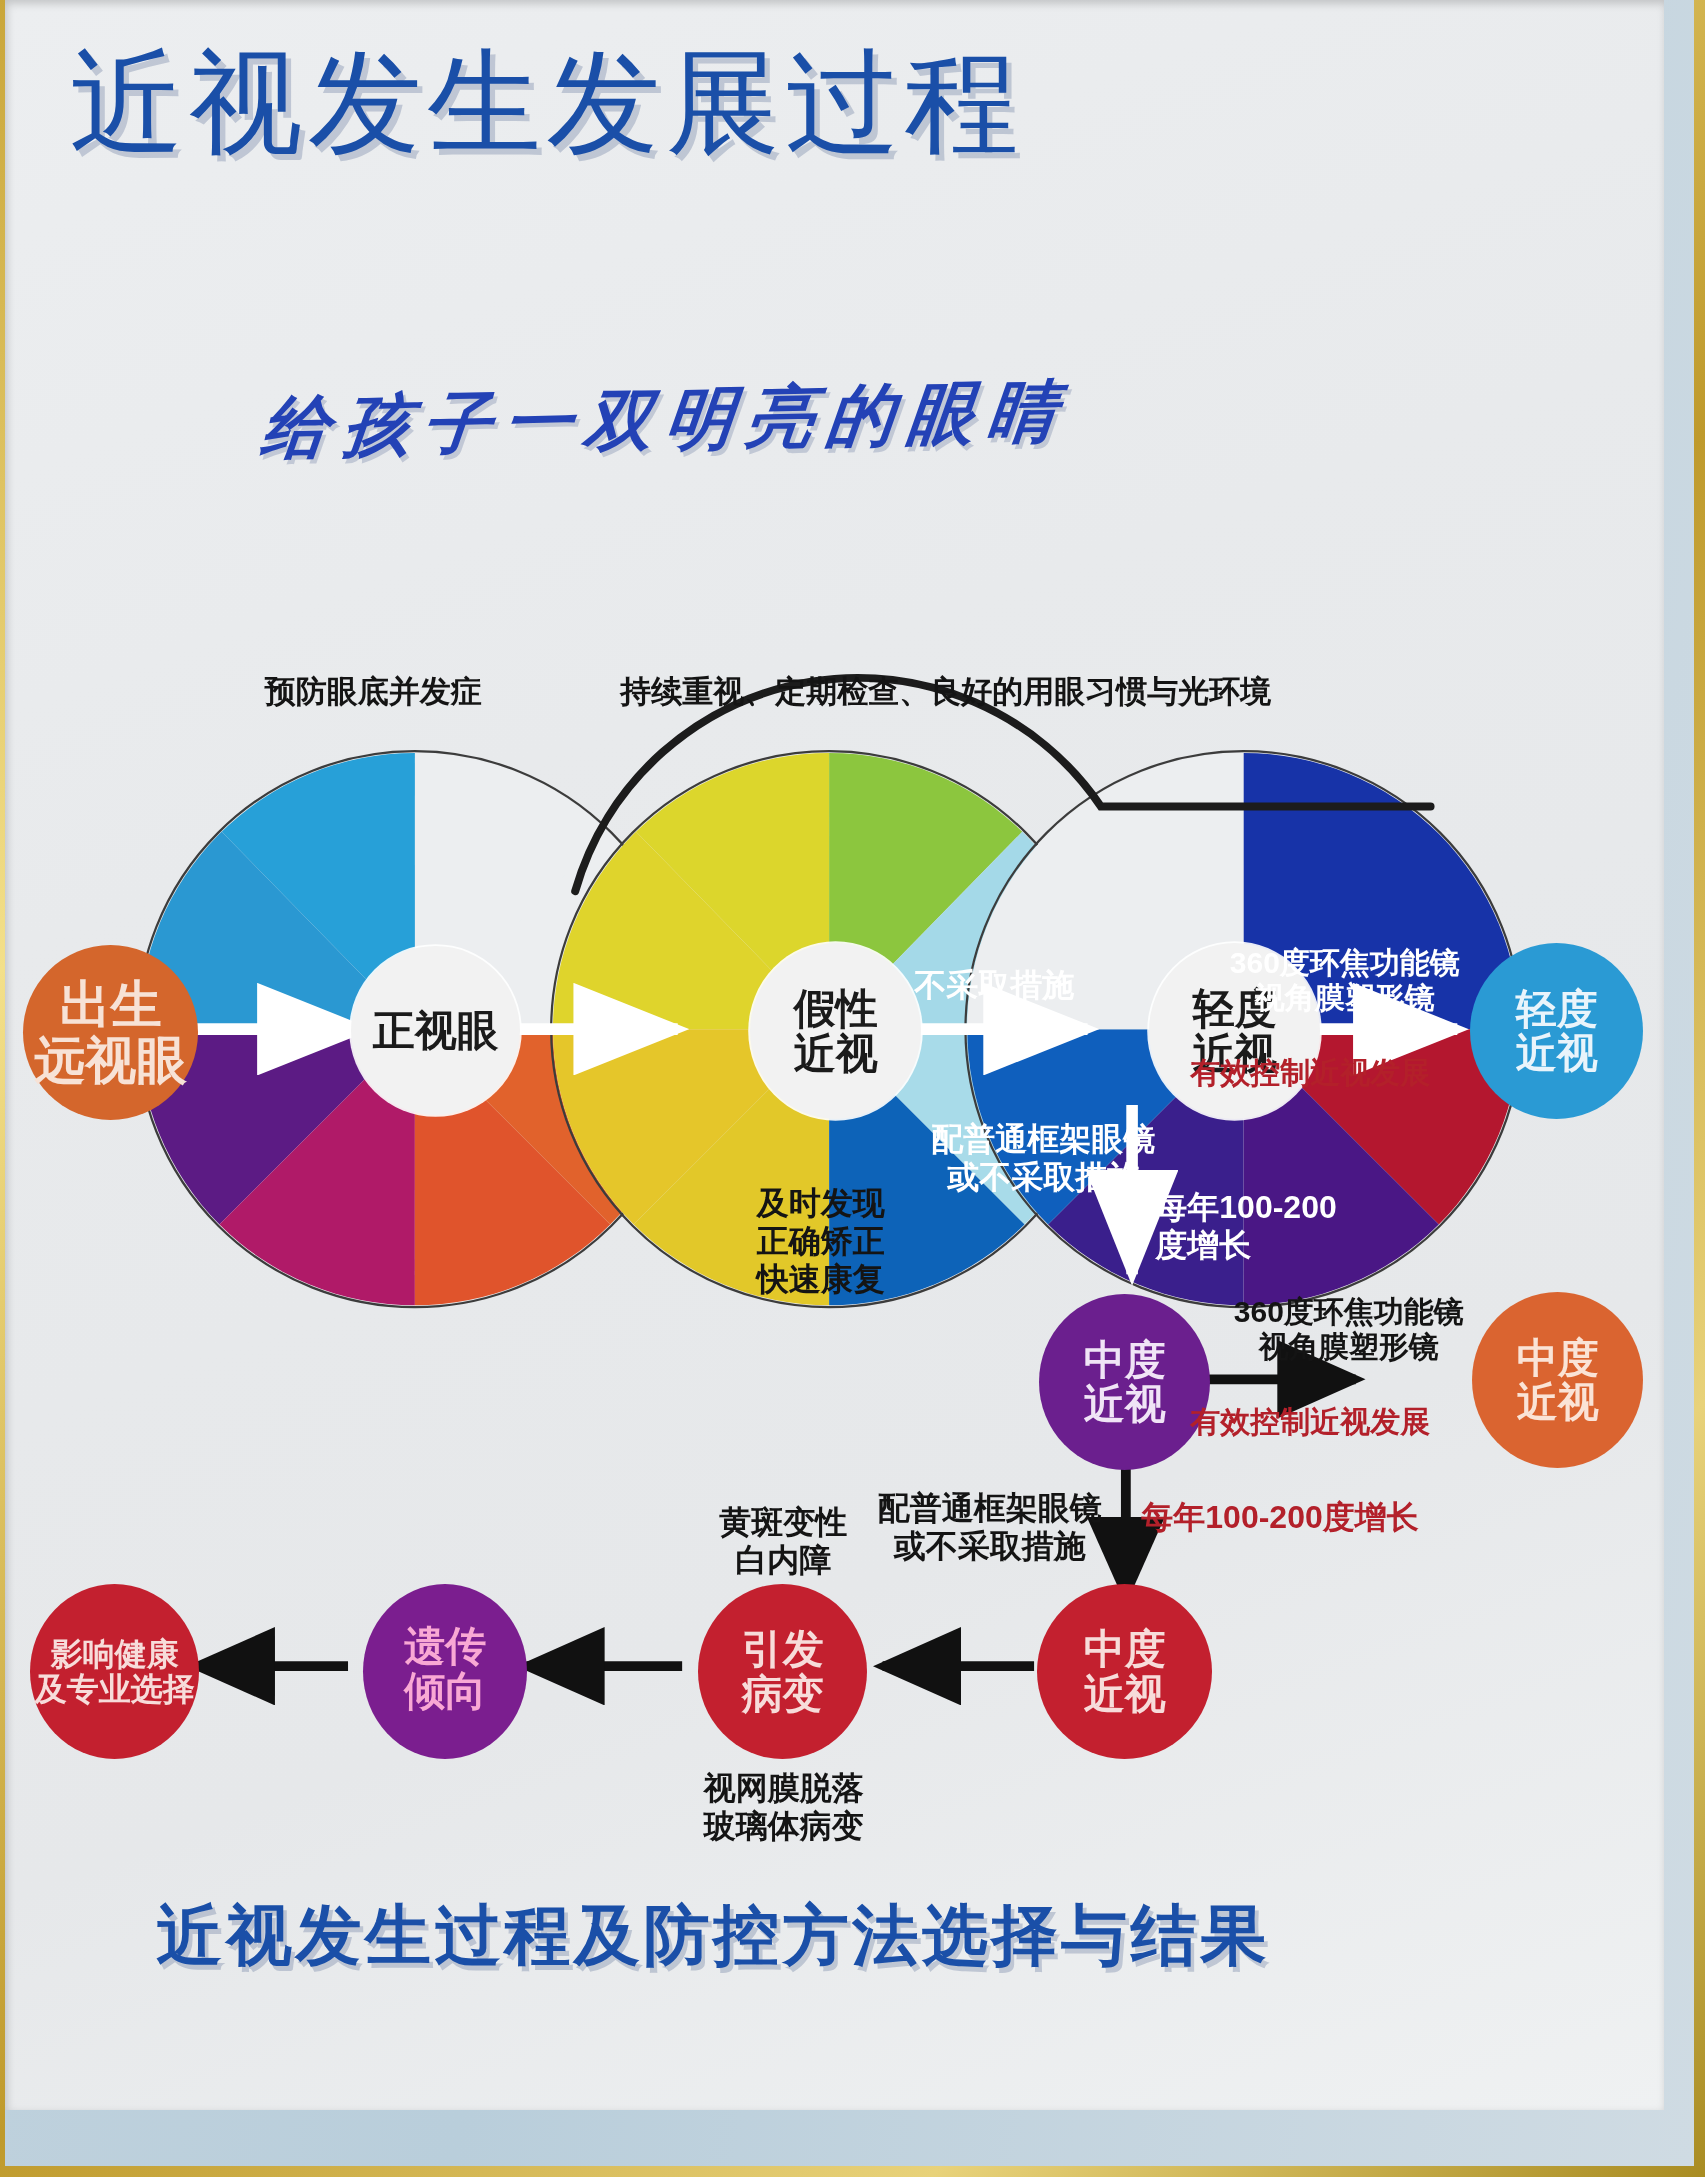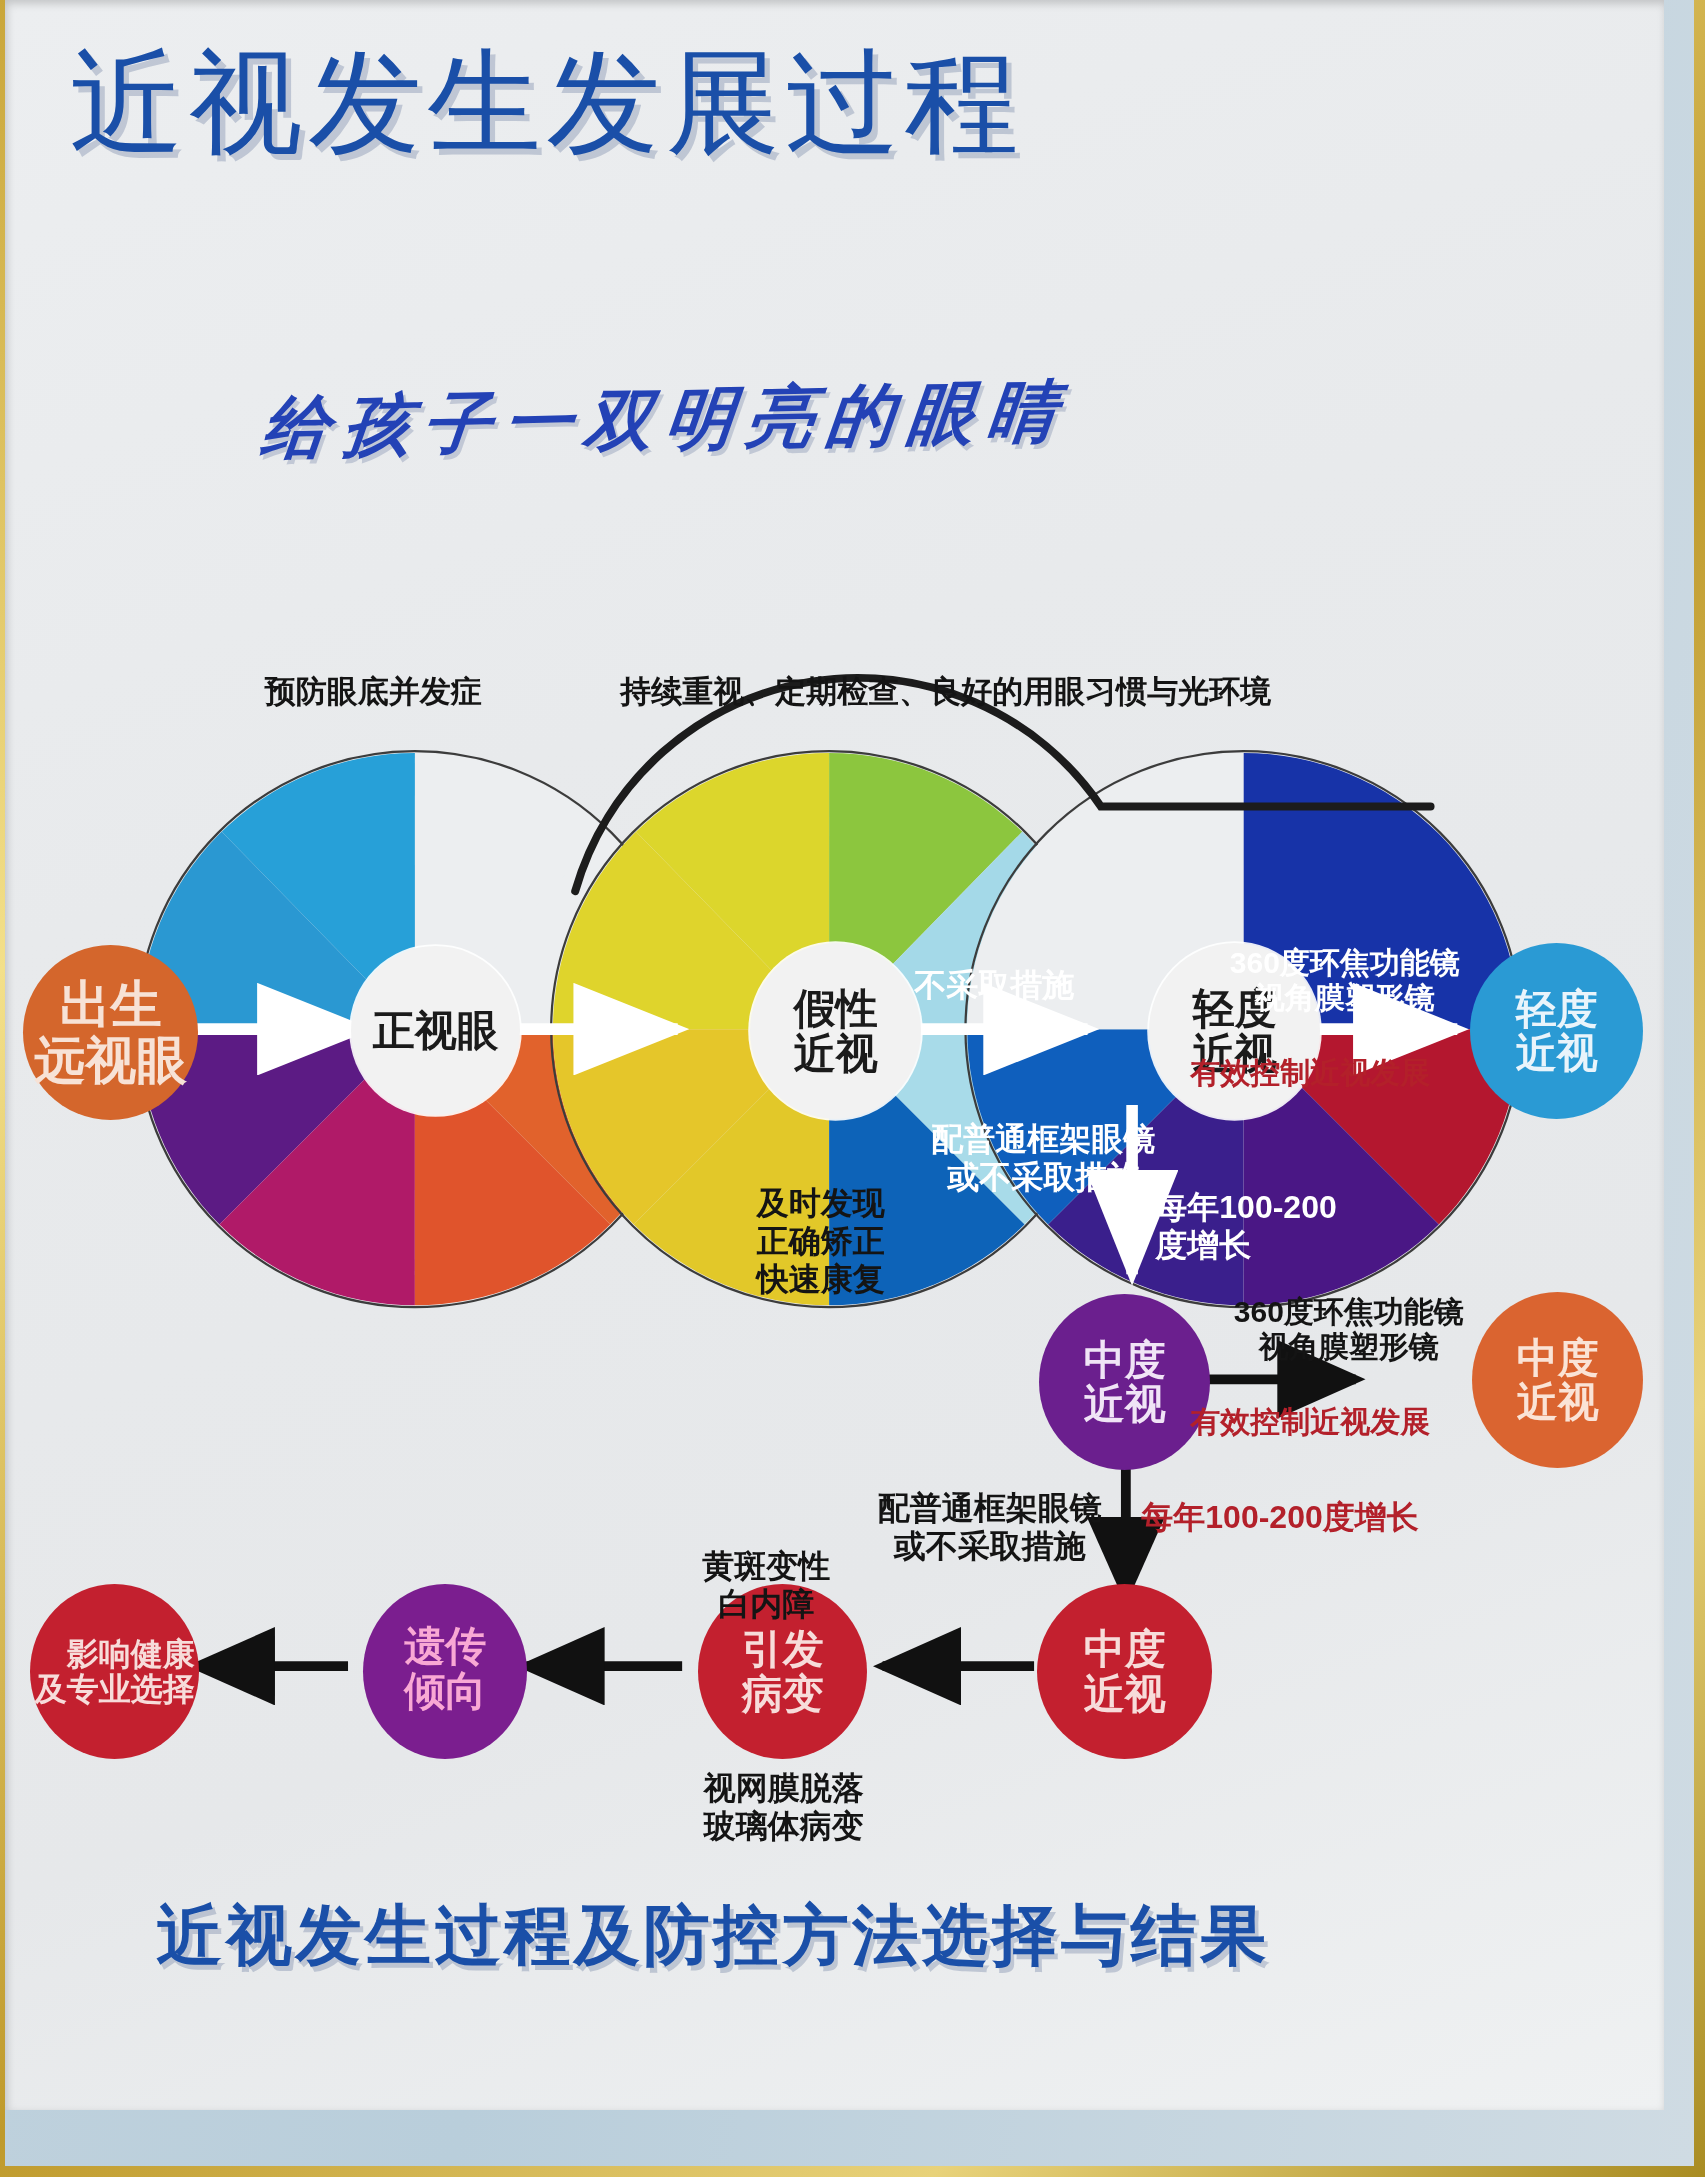--- a/index.html
+++ b/index.html
@@ -66,21 +66,21 @@
     font-weight:bold;
     border-radius:50%;
     white-space:pre-line;
   }
   .node.white{background:#f2f2f2;color:#1b1b1b;box-shadow:0 0 0 1.8px rgba(255,255,255,.9);}
   .node.orange{background:#d4662c;color:#f7e2d6;}
   .node.lightblue{background:#2a9ad4;color:#e9f4fb;}
   .node.purple{background:#6b1f8e;color:#f0e4f6;}
   .node.orange2{background:#da6430;color:#fae3d6;}
   .node.purple2{background:#7b1e8f;color:#f9a8d4;font-family:Liberation Mono, monospace;}
-  .node.crimson{background:#c3202f;color:#f7dcda;text-align:right;}
+  .node.crimson{background:#c3202f;color:#f7dcda;}
 
   .lbl{
     position:absolute;white-space:pre-line;line-height:1.18;font-weight:bold;
   }
   .lbl.dark{color:#141414;}
   .lbl.white{color:#ffffff;}
   .lbl.red{color:#b3202a;}
   .lbl.ctr{text-align:center;}
   .lbl.lft{text-align:left;}
 </style>
@@ -227,21 +227,21 @@
 
         <div class="lbl dark ctr" style="left:851px;top:1490px;width:267px;font-size:32px;">配普通框架眼镜
 或不采取措施</div>
 
         <div class="lbl red lft" style="left:1136px;top:1499px;width:374px;font-size:32px;">每年100-200度增长</div>
 
         <div class="lbl dark ctr" style="left:704px;top:1185px;width:223px;font-size:32px;">及时发现
 正确矫正
 快速康复</div>
 
-        <div class="lbl dark ctr" style="left:654px;top:1504px;width:214px;font-size:32px;margin-top:44px;">黄斑变性
+        <div class="lbl dark ctr" style="left:671px;top:1504px;width:214px;font-size:32px;">黄斑变性
 白内障</div>
 
         <div class="lbl dark ctr" style="left:667px;top:1770px;width:223px;font-size:32px;">视网膜脱落
 玻璃体病变</div>
 
       </div>
 
       <div id="bottom-title">近视发生过程及防控方法选择与结果</div>
 
     </div>

